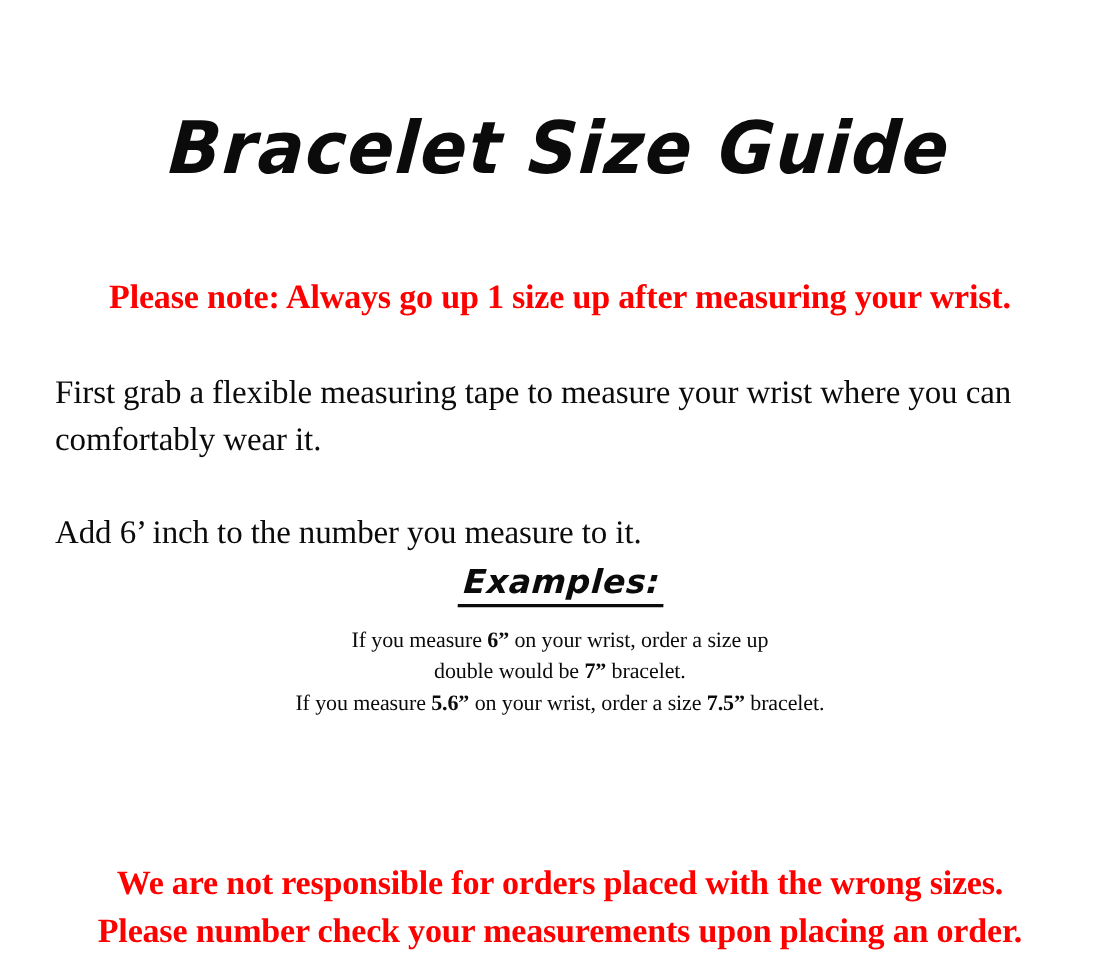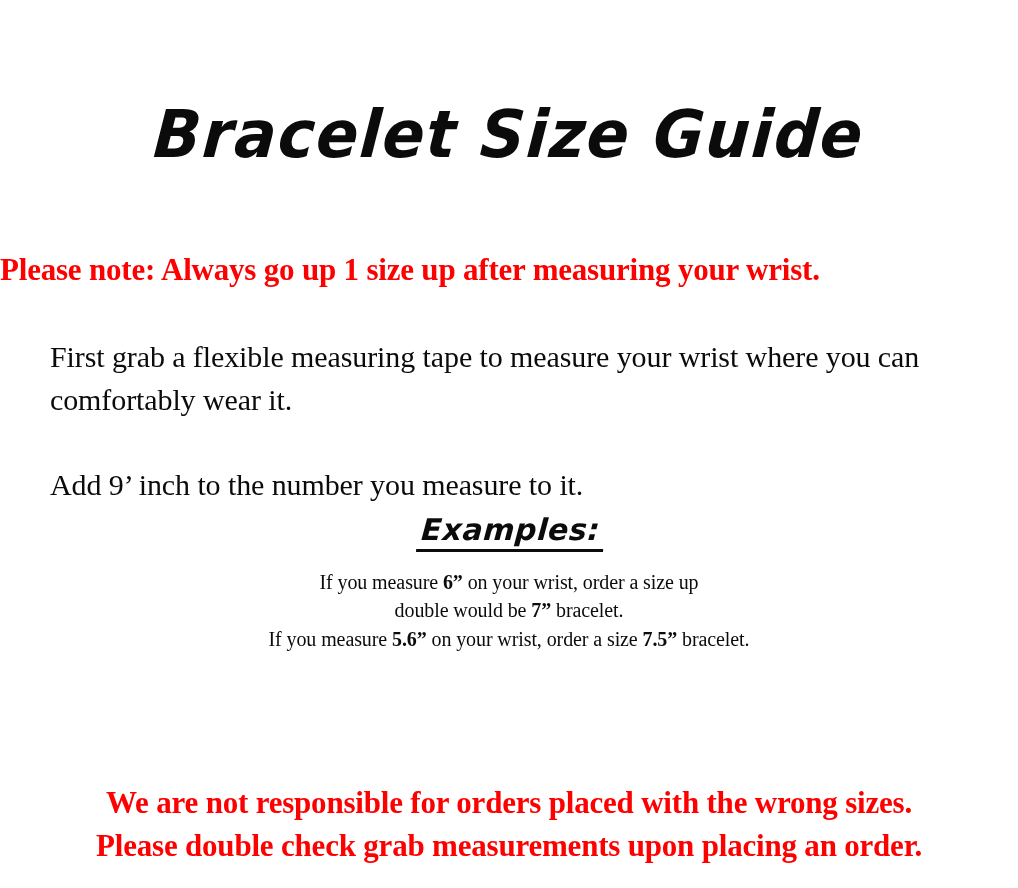--- a/index.html
+++ b/index.html
@@ -35,20 +35,21 @@
     transform: skewX(-4deg) scaleY(1.06);
     transform-origin: 50% 50%;
     white-space: nowrap;
   }
 
   
   .red-note {
     position: absolute;
     left: 0;
     right: 0;
+    text-align: center;
     font-family: "Liberation Serif", "DejaVu Serif", serif;
     font-weight: 700;
     font-size: 31px;
     line-height: 1.18;
     letter-spacing: -0.2px;
     white-space: nowrap;
   }
   .red-note-top { top: 221px; }
 
   .red-footer {
@@ -132,34 +133,34 @@
 <body>
 
 <div id="page">
 
   <h1 class="title">Bracelet Size Guide</h1>
 
   <p class="red-note red-note-top" style="color:#FE0000;">Please note: Always go up 1 size up after measuring your wrist.</p>
 
   <p class="body-block para-intro">First grab a flexible measuring tape to measure your wrist where you can comfortably wear it.</p>
 
-  <p class="body-block para-add">Add 9’ inch to the number you measure to it.</p>
+  <p class="body-block para-add">Add 6’ inch to the number you measure to it.</p>
 
   <div class="examples-heading">
     <span class="script">Examples:</span>
   </div>
 
   <div class="examples-list">
 
     <span class="ex-line"><span>If you measure </span><span class="meas">6”</span><span> on your wrist, order a size up</span></span>
 
     <span class="ex-line"><span>double would be </span><span class="meas">7”</span><span> bracelet.</span></span>
 
     <span class="ex-line"><span>If you measure </span><span class="meas">5.6”</span><span> on your wrist, order a size </span><span class="meas">7.5”</span><span> bracelet.</span></span>
 
   </div>
 
   <div class="red-footer" style="color:#FE0000;">
     <span class="footer-line">We are not responsible for orders placed with the wrong sizes.</span>
-    <span class="footer-line">Please double check grab measurements upon placing an order.</span>
+    <span class="footer-line">Please number check your measurements upon placing an order.</span>
   </div>
 
 </div>
 
 </body></html>

